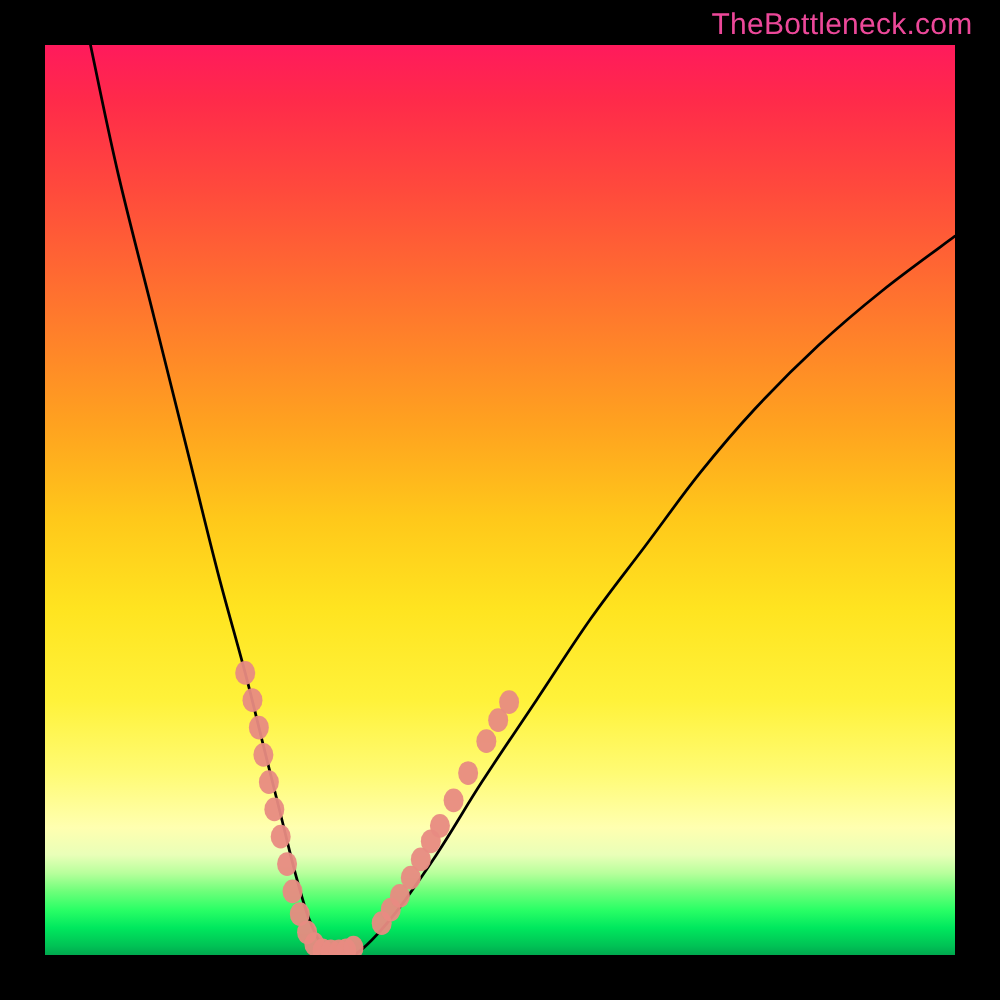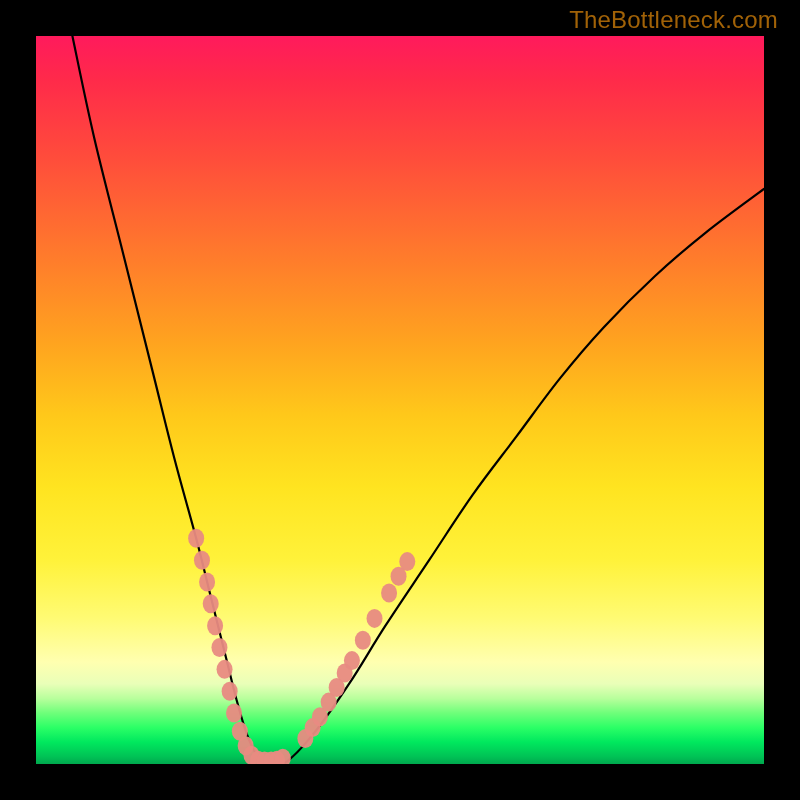--- a/index.html
+++ b/index.html
@@ -53,21 +53,21 @@
     position: absolute;
     inset: 0;
     width: 728px;
     height: 728px;
   }
   .watermark {
     position: absolute;
     top: 6px;
     right: 22px;
     font-size: 24px;
-    color: #a16207;
+    color: #ec4899;
     letter-spacing: 0.2px;
     font-weight: 500;
   }
 </style>
 </head>
 <body>
 
 <div class="frame">
   <div class="watermark">TheBottleneck.com</div>
   <div class="plot-area">

